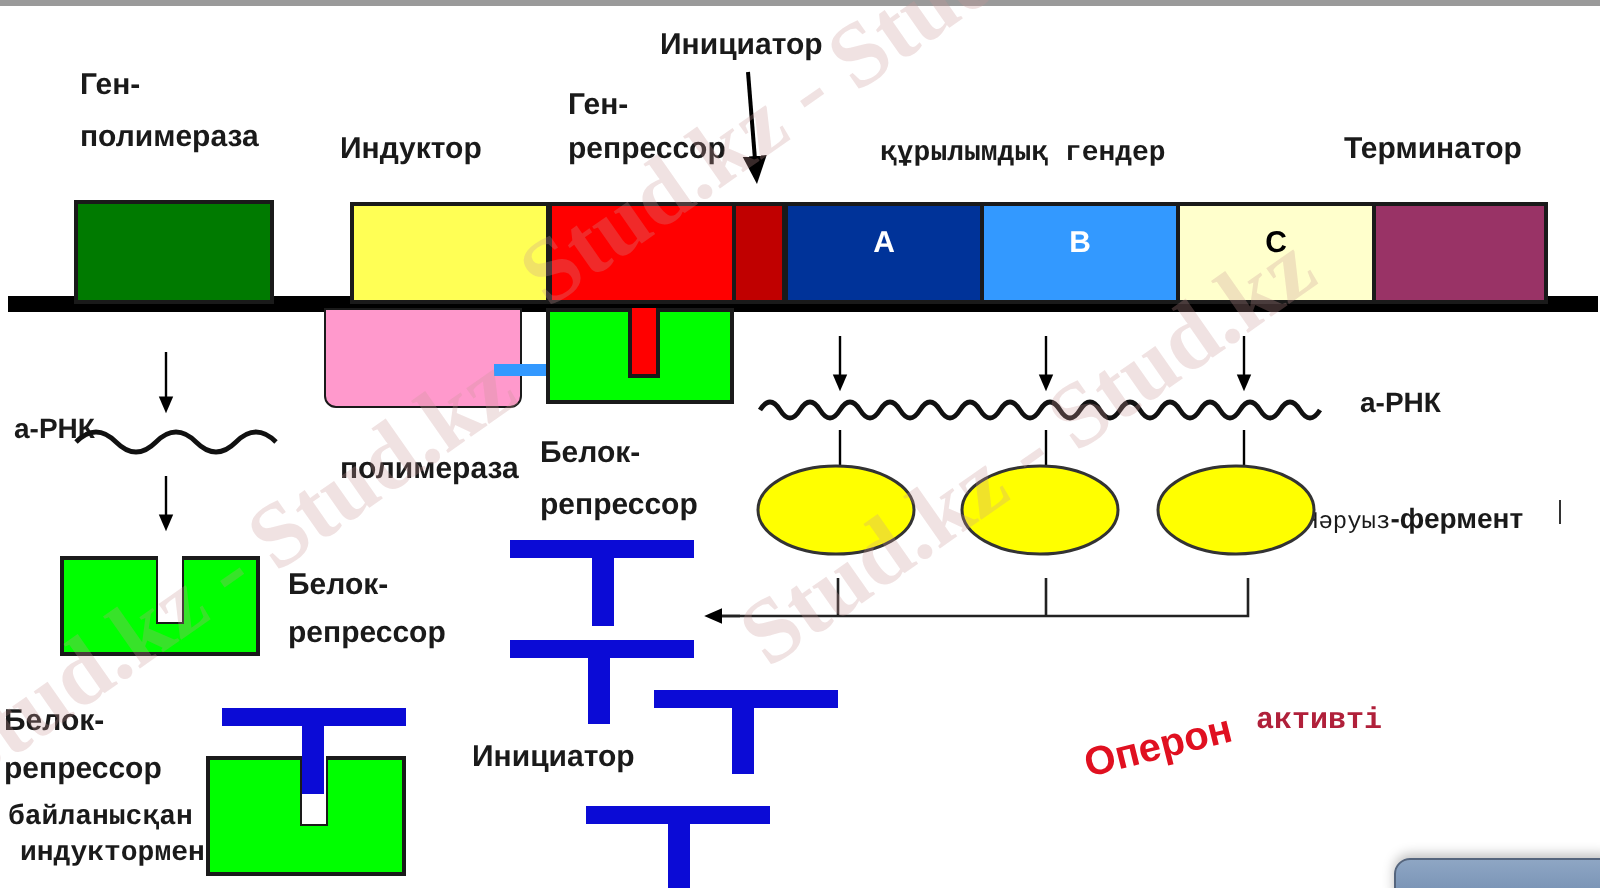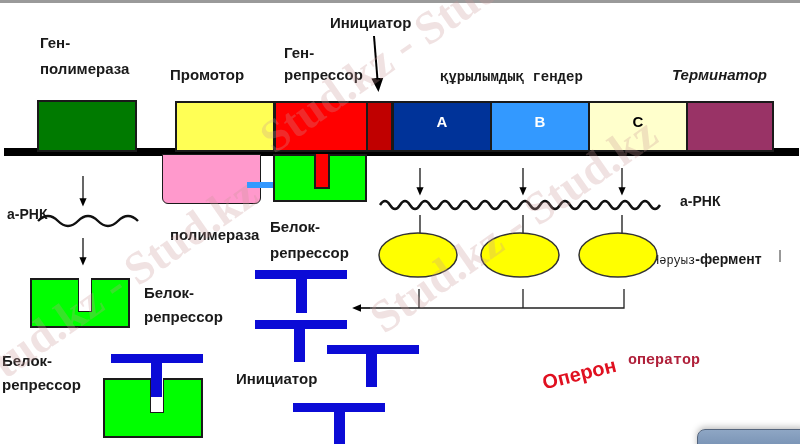--- a/index.html
+++ b/index.html
@@ -30,28 +30,28 @@
 </style>
 </head>
 <body>
 
 <div class="topline"></div>
 
 <div class="lbl" style="left:40px; top:34px;">
   <div>Ген-</div>
   <div style="margin-top:8px;">полимераза</div>
 </div>
-<div class="lbl" style="left:170px; top:66px;">Промотор</div>
+<div class="lbl" style="left:170px; top:66px;">Индуктор</div>
 <div class="lbl" style="left:284px; top:44px;">
   <div>Ген-</div>
   <div style="margin-top:4px;">репрессор</div>
 </div>
 <div class="lbl" style="left:330px; top:14px;">Инициатор</div>
 <div class="lbl serif" style="left:440px; top:68px; font-size:14px;">құрылымдық гендер</div>
-<div class="lbl" style="left:672px; top:66px;font-style:italic;">Терминатор</div>
+<div class="lbl" style="left:672px; top:66px;">Терминатор</div>
 
 <div class="strand"></div>
 <div class="box" style="left:37px; top:100px; width:100px; height:52px; background:#007a00;"></div>
 <div class="box" style="left:175px; top:101px; width:100px; height:51px; background:#ffff55;"></div>
 <div class="box" style="left:274px; top:101px; width:94px; height:51px; background:#ff0000;"></div>
 <div class="box" style="left:366px; top:101px; width:27px; height:51px; background:#c00000;"></div>
 <div class="box" style="left:392px; top:101px; width:100px; height:51px; background:#003399;">
   <span class="gene-letter" style="color:#fff;">A</span>
 </div>
 <div class="box" style="left:490px; top:101px; width:100px; height:51px; background:#3399ff;">
@@ -85,38 +85,40 @@
 <div class="lbl" style="left:144px; top:284px;">
   <div>Белок-</div>
   <div style="margin-top:6px;">репрессор</div>
 </div>
 
 <div class="lbl" style="left:2px; top:352px;">
   <div>Белок-</div>
   <div style="margin-top:6px;">репрессор</div>
 </div>
 <div class="lbl serif" style="left:4px; top:400px; font-size:14px;">
+  <div>байланысқан</div>
+  <div style="margin-left:6px;">индуктормен</div>
 </div>
 <div class="box" style="left:103px; top:378px; width:100px; height:60px; background:#00ff00;"></div>
 <div class="abs" style="left:150px; top:378px; width:12px; height:34px; background:#fff; border:1px solid #1a1a1a; border-top:none;"></div>
 <div class="t-bar" style="left:111px; top:354px; width:92px; height:9px;"></div>
 <div class="t-bar" style="left:151px; top:360px; width:11px; height:37px;"></div>
 
 <div class="t-bar" style="left:255px; top:270px; width:92px; height:9px;"></div>
 <div class="t-bar" style="left:296px; top:275px; width:11px; height:38px;"></div>
 <div class="t-bar" style="left:255px; top:320px; width:92px; height:9px;"></div>
 <div class="t-bar" style="left:294px; top:325px; width:11px; height:37px;"></div>
 <div class="t-bar" style="left:327px; top:345px; width:92px; height:9px;"></div>
 <div class="t-bar" style="left:366px; top:350px; width:11px; height:37px;"></div>
 <div class="t-bar" style="left:293px; top:403px; width:92px; height:9px;"></div>
 <div class="t-bar" style="left:334px; top:408px; width:11px; height:36px;"></div>
 <div class="lbl" style="left:236px; top:370px;">Инициатор</div>
 
 <div class="abs" style="left:540px; top:372px; color:#e01020; font-weight:bold; font-size:20px; transform:rotate(-14deg); transform-origin:left top; white-space:nowrap;">Оперон</div>
-<div class="abs serif" style="left:628px; top:352px; color:#b0203a; font-weight:bold; font-size:15px; white-space:nowrap;">оператор</div>
+<div class="abs serif" style="left:628px; top:352px; color:#b0203a; font-weight:bold; font-size:15px; white-space:nowrap;">активті</div>
 
 <svg width="800" height="444">
   <defs>
     <marker id="ah" markerWidth="8" markerHeight="8" refX="4" refY="4" orient="auto">
       <path d="M0,1 L7,4 L0,7 Z" fill="#000"></path>
     </marker>
   </defs>
 
   <path d="M374,36 L378,86" stroke="#000" stroke-width="2" fill="none" marker-end="url(#ah)"></path>
 

